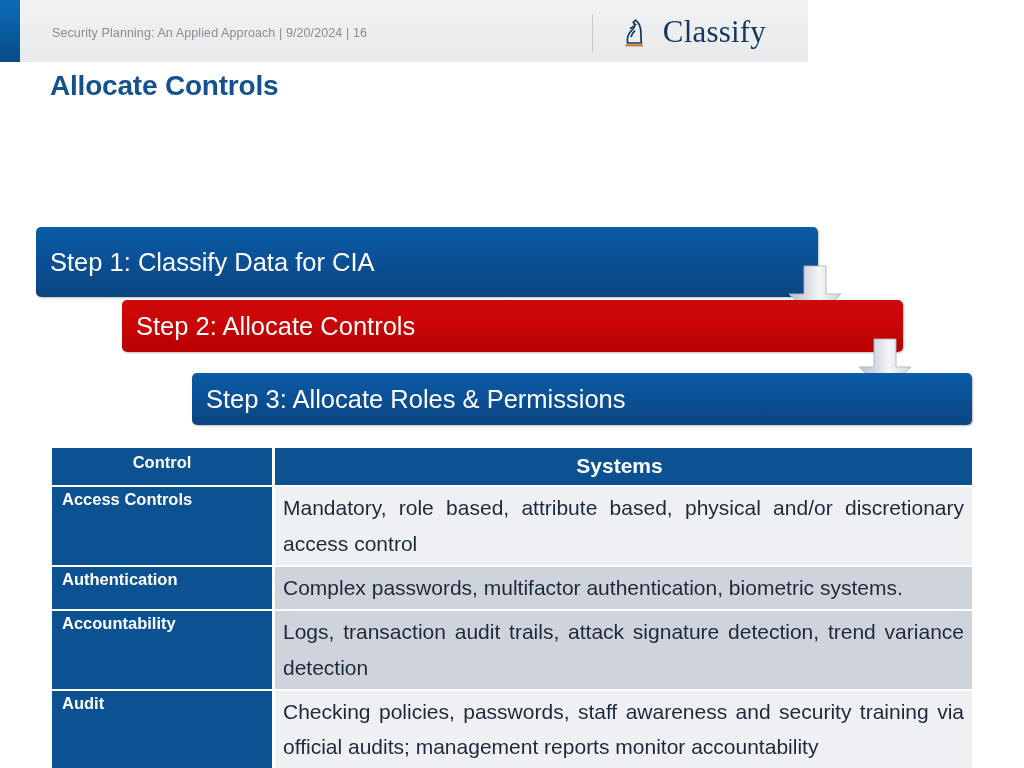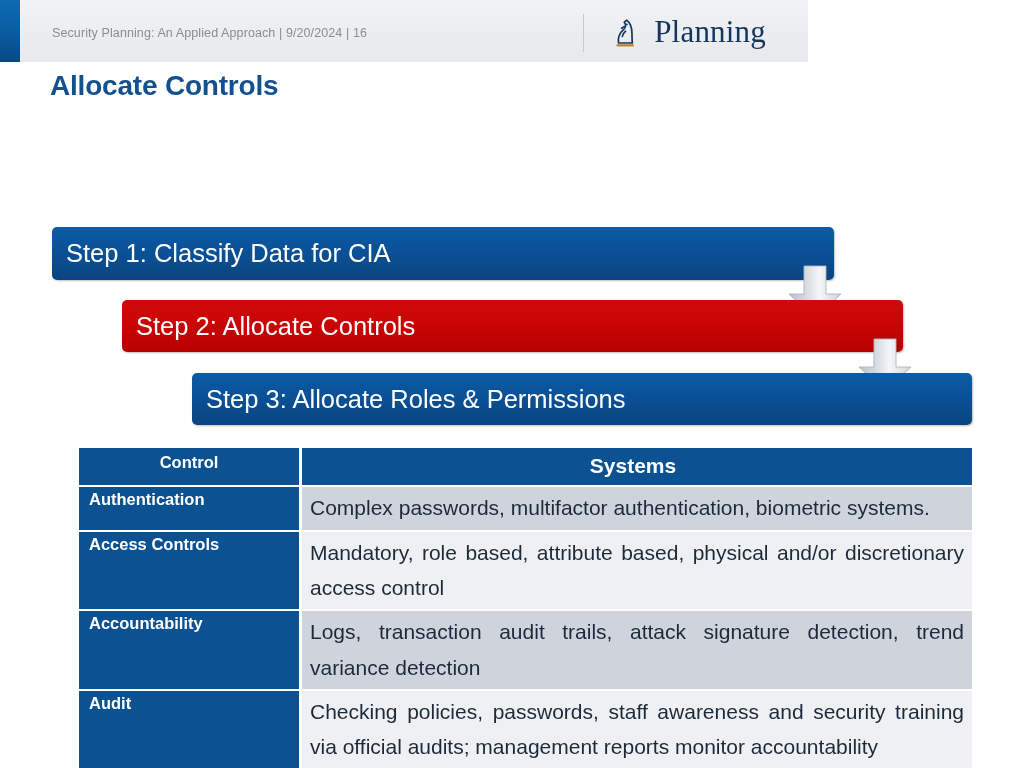--- a/index.html
+++ b/index.html
@@ -83,22 +83,22 @@
     border-radius: 5px;
     display: flex;
     align-items: center;
     color: #ffffff;
     font-size: 25.5px;
     box-sizing: border-box;
     padding-left: 14px;
     box-shadow: 1px 1px 2px rgba(0,0,0,.25);
   }
   #step-bar-1 {
-    left: 52px; top: 227px;
-    width: 782px; height: 53px;
+    left: 36px; top: 227px;
+    width: 782px; height: 70px;
     background: linear-gradient(180deg, #0a5ca4 0%, #0a5299 40%, #0a457f 100%);
   }
   #step-bar-2 {
     left: 122px; top: 300px;
     width: 781px; height: 52px;
     background: linear-gradient(180deg, #d00a0a 0%, #ca0505 45%, #b60000 100%);
   }
   #step-bar-3 {
     left: 192px; top: 373px;
     width: 780px; height: 52px;
@@ -128,21 +128,20 @@
     width: 220px;
     flex: 0 0 220px;
     background: #0c5191;
     color: #ffffff;
     font-weight: bold;
     font-size: 16.5px;
     box-sizing: border-box;
     padding: 3px 0 3px 10px;
     display: flex;
     align-items: flex-start;
-    margin-left: 27px;
   }
   .t-cell-systems {
     flex: 1 1 auto;
     box-sizing: border-box;
     padding: 3px 8px 4px 8px;
     font-size: 21px;
     color: #1d2a3a;
     text-align: justify;
     line-height: 1.68;
   }
@@ -175,21 +174,21 @@
           <path d="M13.5 30 C12.8 24.5 14.5 20.2 18 17.2 C19.6 15.8 20.6 14.2 20.6 12.4
                    C20.6 11.2 20.1 10.2 19.2 9.4 L21.6 7.2 C23.4 8.6 24.6 10.1 25.4 11.9
                    C26.6 14.6 27 17.6 27 21 C27 24.6 27 27.6 27.4 30 Z"></path>
           <path d="M19.2 13.6 L16.6 15.2"></path>
           <circle cx="21.8" cy="11.4" r="0.95" fill="#14365e" stroke="none"></circle>
           <path d="M20.6 18.2 C19 19.6 17.8 21.4 17.3 23.4"></path>
         </g>
         <rect x="11.6" y="31.3" width="17.2" height="2.1" fill="#c8781e"></rect>
       </svg>
     </div>
-    <div id="springer-wordmark">Planning</div>
+    <div id="springer-wordmark">Classify</div>
   </div>
 </div>
 
 <div id="page-title">Allocate Controls</div>
 
 <div class="step-bar" id="step-bar-1">
   <span>Step 1: Classify Data for CIA</span>
 </div>
 
 <div class="connector-arrow" id="connector-arrow-1">
@@ -229,32 +228,32 @@
 </div>
 
 <div id="controls-table">
 
   <div class="t-row header">
     <div class="t-cell-control">Control</div>
     <div class="t-col-gap"></div>
     <div class="t-cell-systems">Systems</div>
   </div>
 
+  <div class="t-row shade-b">
+    <div class="t-cell-control">Access Controls</div>
+    <div class="t-col-gap"></div>
+    <div class="t-cell-systems">Mandatory, role based, attribute based, physical and/or discretionary access control</div>
+  </div>
+
   <div class="t-row shade-a">
     <div class="t-cell-control">Authentication</div>
     <div class="t-col-gap"></div>
     <div class="t-cell-systems">Complex passwords, multifactor authentication, biometric systems.</div>
   </div>
 
-  <div class="t-row shade-b">
-    <div class="t-cell-control">Access Controls</div>
-    <div class="t-col-gap"></div>
-    <div class="t-cell-systems">Mandatory, role based, attribute based, physical and/or discretionary access control</div>
-  </div>
-
   <div class="t-row shade-a">
     <div class="t-cell-control">Accountability</div>
     <div class="t-col-gap"></div>
     <div class="t-cell-systems">Logs, transaction audit trails, attack signature detection, trend variance detection</div>
   </div>
 
   <div class="t-row shade-b">
     <div class="t-cell-control">Audit</div>
     <div class="t-col-gap"></div>
     <div class="t-cell-systems">Checking policies, passwords, staff awareness and security training via official audits; management reports monitor accountability</div>

